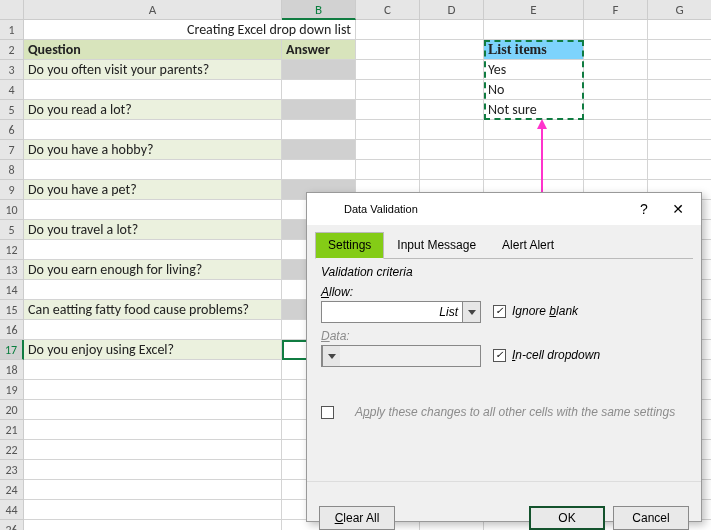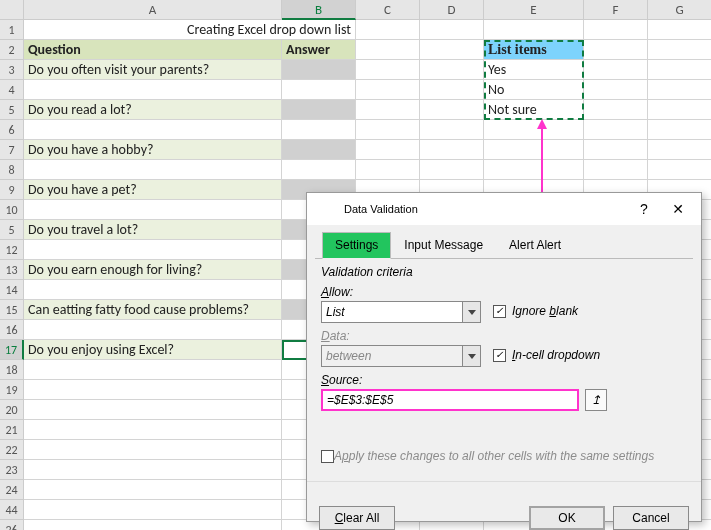--- a/index.html
+++ b/index.html
@@ -74,29 +74,29 @@
   }
   .dlg-title .t { font-size: 11px; margin-left: 29px; }
   .dlg-title .ctrls { display: flex; gap: 4px; align-items: center; }
   .dlg-title .help { width: 30px; text-align: center; font-size: 14px; }
   .dlg-title .close { width: 30px; text-align: center; font-size: 14px; }
   .tabs { display: flex; margin: 6px 8px 0 8px; border-bottom: 1px solid #bbb; }
   .tab {
     padding: 5px 12px 6px 12px; border: 1px solid transparent;
     border-bottom: none; position: relative; top: 1px; cursor: default;
   }
-  .tab.active { background: #22c55e; border-color: #bbb; border-bottom: 1px solid #f0f0f0; margin-left: 7px; }
+  .tab.active { background: #84cc16; border-color: #bbb; border-bottom: 1px solid #f0f0f0; }
   .panel { padding: 4px 0 10px 14px; font-style: italic; }
   .vc-label { margin: 2px 0 6px 0; }
   .field-row { display: flex; align-items: center; gap: 12px; margin-bottom: 6px; }
   .col-left { width: 160px; display: flex; flex-direction: column; }
   .lbl { margin-bottom: 2px; }
   .underline { text-decoration: underline; text-decoration-style: solid; }
   .combo {
-    display: flex; height: 22px; border: 1px solid #888; background: #fff;
+    display: flex; height: 22px; border: 1px solid #888; background: #fff; text-align: right;
   }
   .combo.disabled { background: #f0f0f0; color: #888; }
   .combo .val { flex: 1; padding: 0 4px; line-height: 20px; }
   .combo .btn {
     width: 18px; border-left: 1px solid #888; background: #e6e6e6;
     display: flex; align-items: center; justify-content: center;
   }
   .chev { width:0;height:0;border-left:4px solid transparent;border-right:4px solid transparent;border-top:5px solid #444; }
   .chk { display: flex; align-items: center; gap: 6px; }
   .chkbox { width: 13px; height: 13px; border: 1px solid #555; background: #fff; display:flex;align-items:center;justify-content:center; font-size:10px; line-height:10px; }
@@ -104,32 +104,32 @@
   .source-row { margin-top: 4px; }
   .source-input {
     display: flex; height: 22px; border: 2px solid #ff33cc; background: #fff;
     width: 258px;
   }
   .source-input .val { flex: 1; padding: 0 4px; line-height: 18px; color:#000; }
   .refbtn {
     width: 22px; height: 22px; border: 1px solid #888; margin-left: 6px;
     display: inline-flex; align-items: center; justify-content: center; background: #fafafa;
   }
-  .apply { display: flex; align-items: center; gap: 0; margin-top: 38px; color: #8c8c8c; }
+  .apply { display: flex; align-items: center; gap: 21px; margin-top: 38px; color: #8c8c8c; }
   .dlg-buttons {
     position: absolute; left: 0; right: 0; bottom: 0; height: 40px;
     display: flex; align-items: center; padding: 0 12px; gap: 8px;
     border-top: 1px solid #ddd;
   }
   .dlg-buttons .spacer { flex: 1; }
   .btnw {
     min-width: 76px; height: 24px; border: 1px solid #8a8a8a; background: #e9e9e9;
     text-align: center; line-height: 22px; padding: 0 10px; margin-top: 32px;
   }
-  .btnw.primary { border: 2px solid #a3a3a3; line-height: 20px; }
+  .btnw.primary { border: 2px solid #14532d; line-height: 20px; }
 </style>
 </head>
 <body>
 
 <div class="grid" id="grid">
   <div class="corner"></div>
   <div class="colheaders" id="colheaders">
       <div class="colhead wA">A</div>
       <div class="colhead wB active">B</div>
       <div class="colhead wC">C</div>
@@ -439,45 +439,33 @@
           <div class="chkbox">✓</div>
           <span>Ignore <span class="underline">b</span>lank</span>
         </div>
       </div>
     </div>
 
     <div class="field-row">
       <div class="col-left">
         <div class="lbl" style="color:#8c8c8c;"><span class="underline">D</span>ata:</div>
         <div class="combo disabled">
-          <div class="val">between</div>
           <div class="btn">
               <div class="chev"></div>
             </div>
         </div>
       </div>
       <div style="padding-top:14px;">
         <div class="chk">
           <div class="chkbox">✓</div>
           <span><span class="underline">I</span>n-cell dropdown</span>
         </div>
       </div>
     </div>
 
-    <div class="source-row">
-      <div class="lbl"><span class="underline">S</span>ource:</div>
-      <div style="display:flex;align-items:center;">
-        <div class="source-input">
-          <div class="val">=$E$3:$E$5</div>
-        </div>
-        <div class="refbtn">
-          <span style="font-size:12px;">↥</span>
-        </div>
-      </div>
-    </div>
 
     <div class="apply">
       <div class="chkbox off"></div>
       <span>A<span class="underline">p</span>ply these changes to all other cells with the same settings</span>
     </div>
   </div>
   <div class="dlg-buttons">
     <div class="btnw"><span class="underline">C</span>lear All</div>
     <div class="spacer"></div>
     <div class="btnw primary">OK</div>

